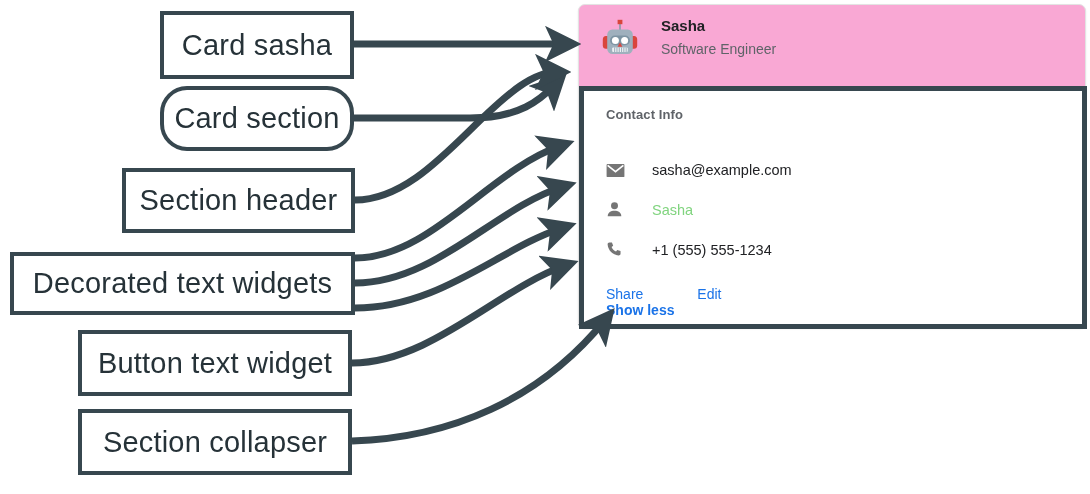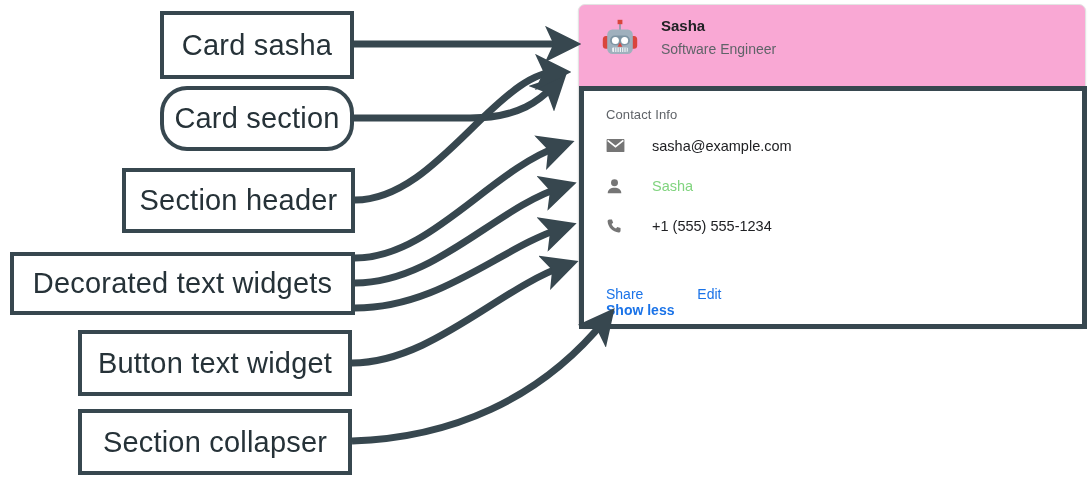--- a/index.html
+++ b/index.html
@@ -104,28 +104,28 @@
     height: 243px;
     box-sizing: border-box;
     border: 5px solid #37474f;
     background: #ffffff;
   }
   .section-inner {
     padding: 16px 0 0 22px;
   }
   .section-header {
     font-size: 13px;
-    font-weight: normal;
+    font-weight: bold;
     color: #5f6368;
     letter-spacing: 0.1px;
     margin-bottom: 16px;
   }
   .text-row {
     display: flex;
-    align-items: flex-start;
+    align-items: flex-end;
     height: 40px;
   }
   .row-icon {
     width: 22px;
     flex: 0 0 22px;
     display: flex;
     align-items: center;
     justify-content: flex-start;
   }
   .row-text {

